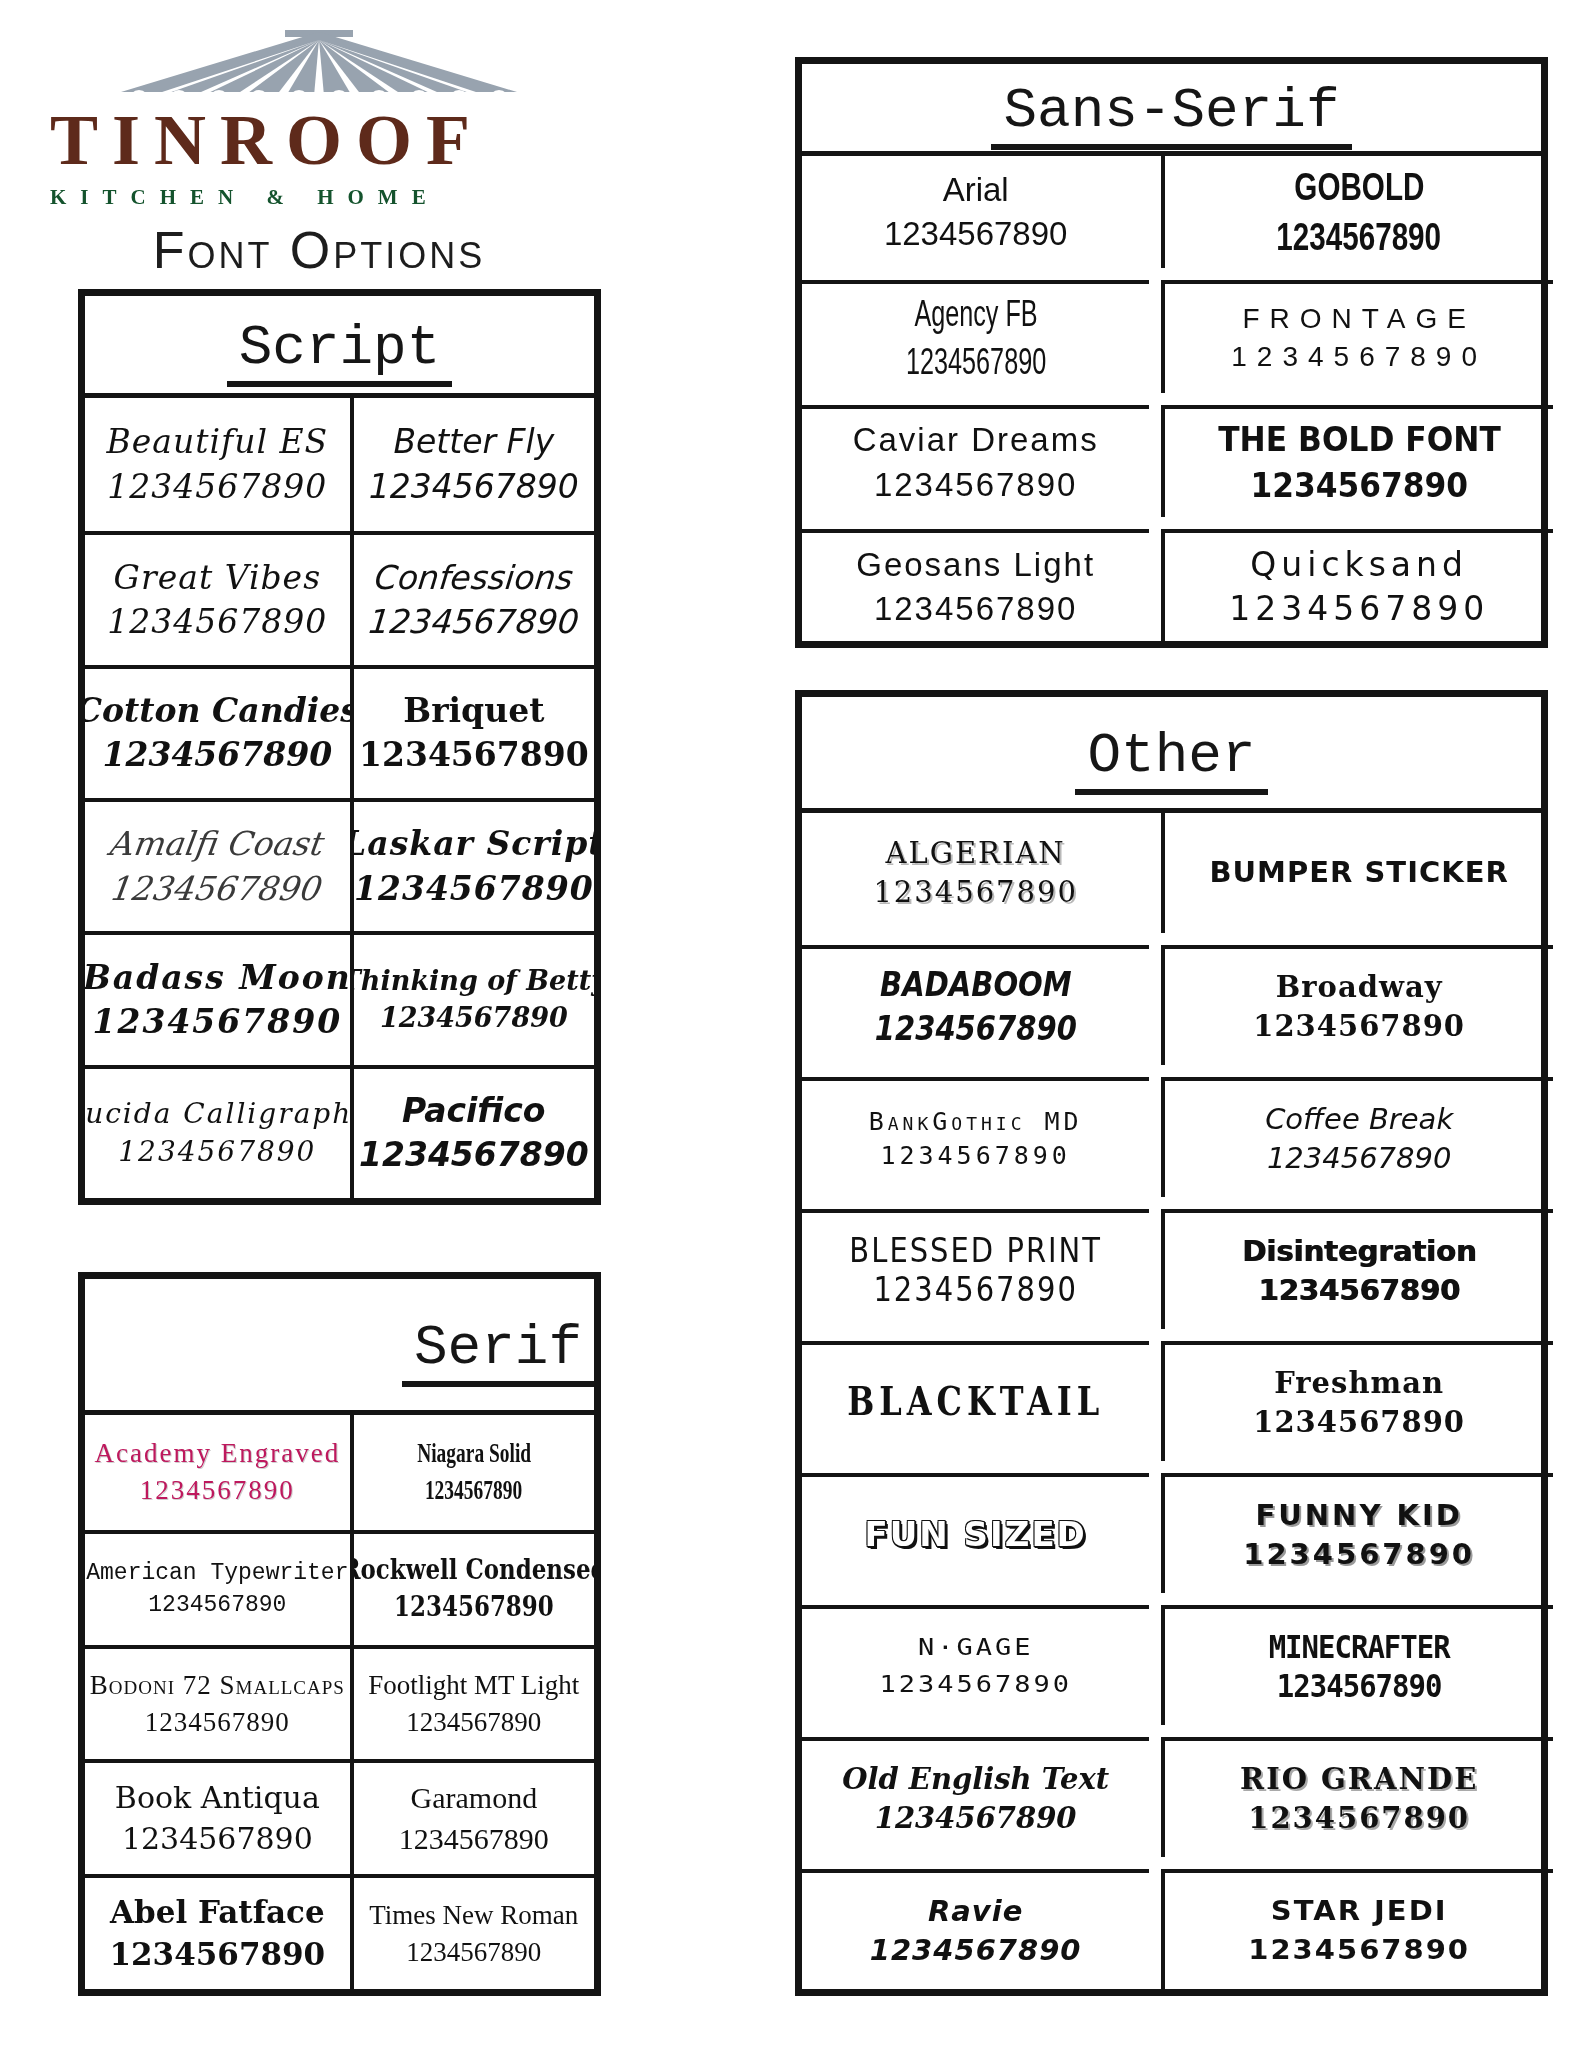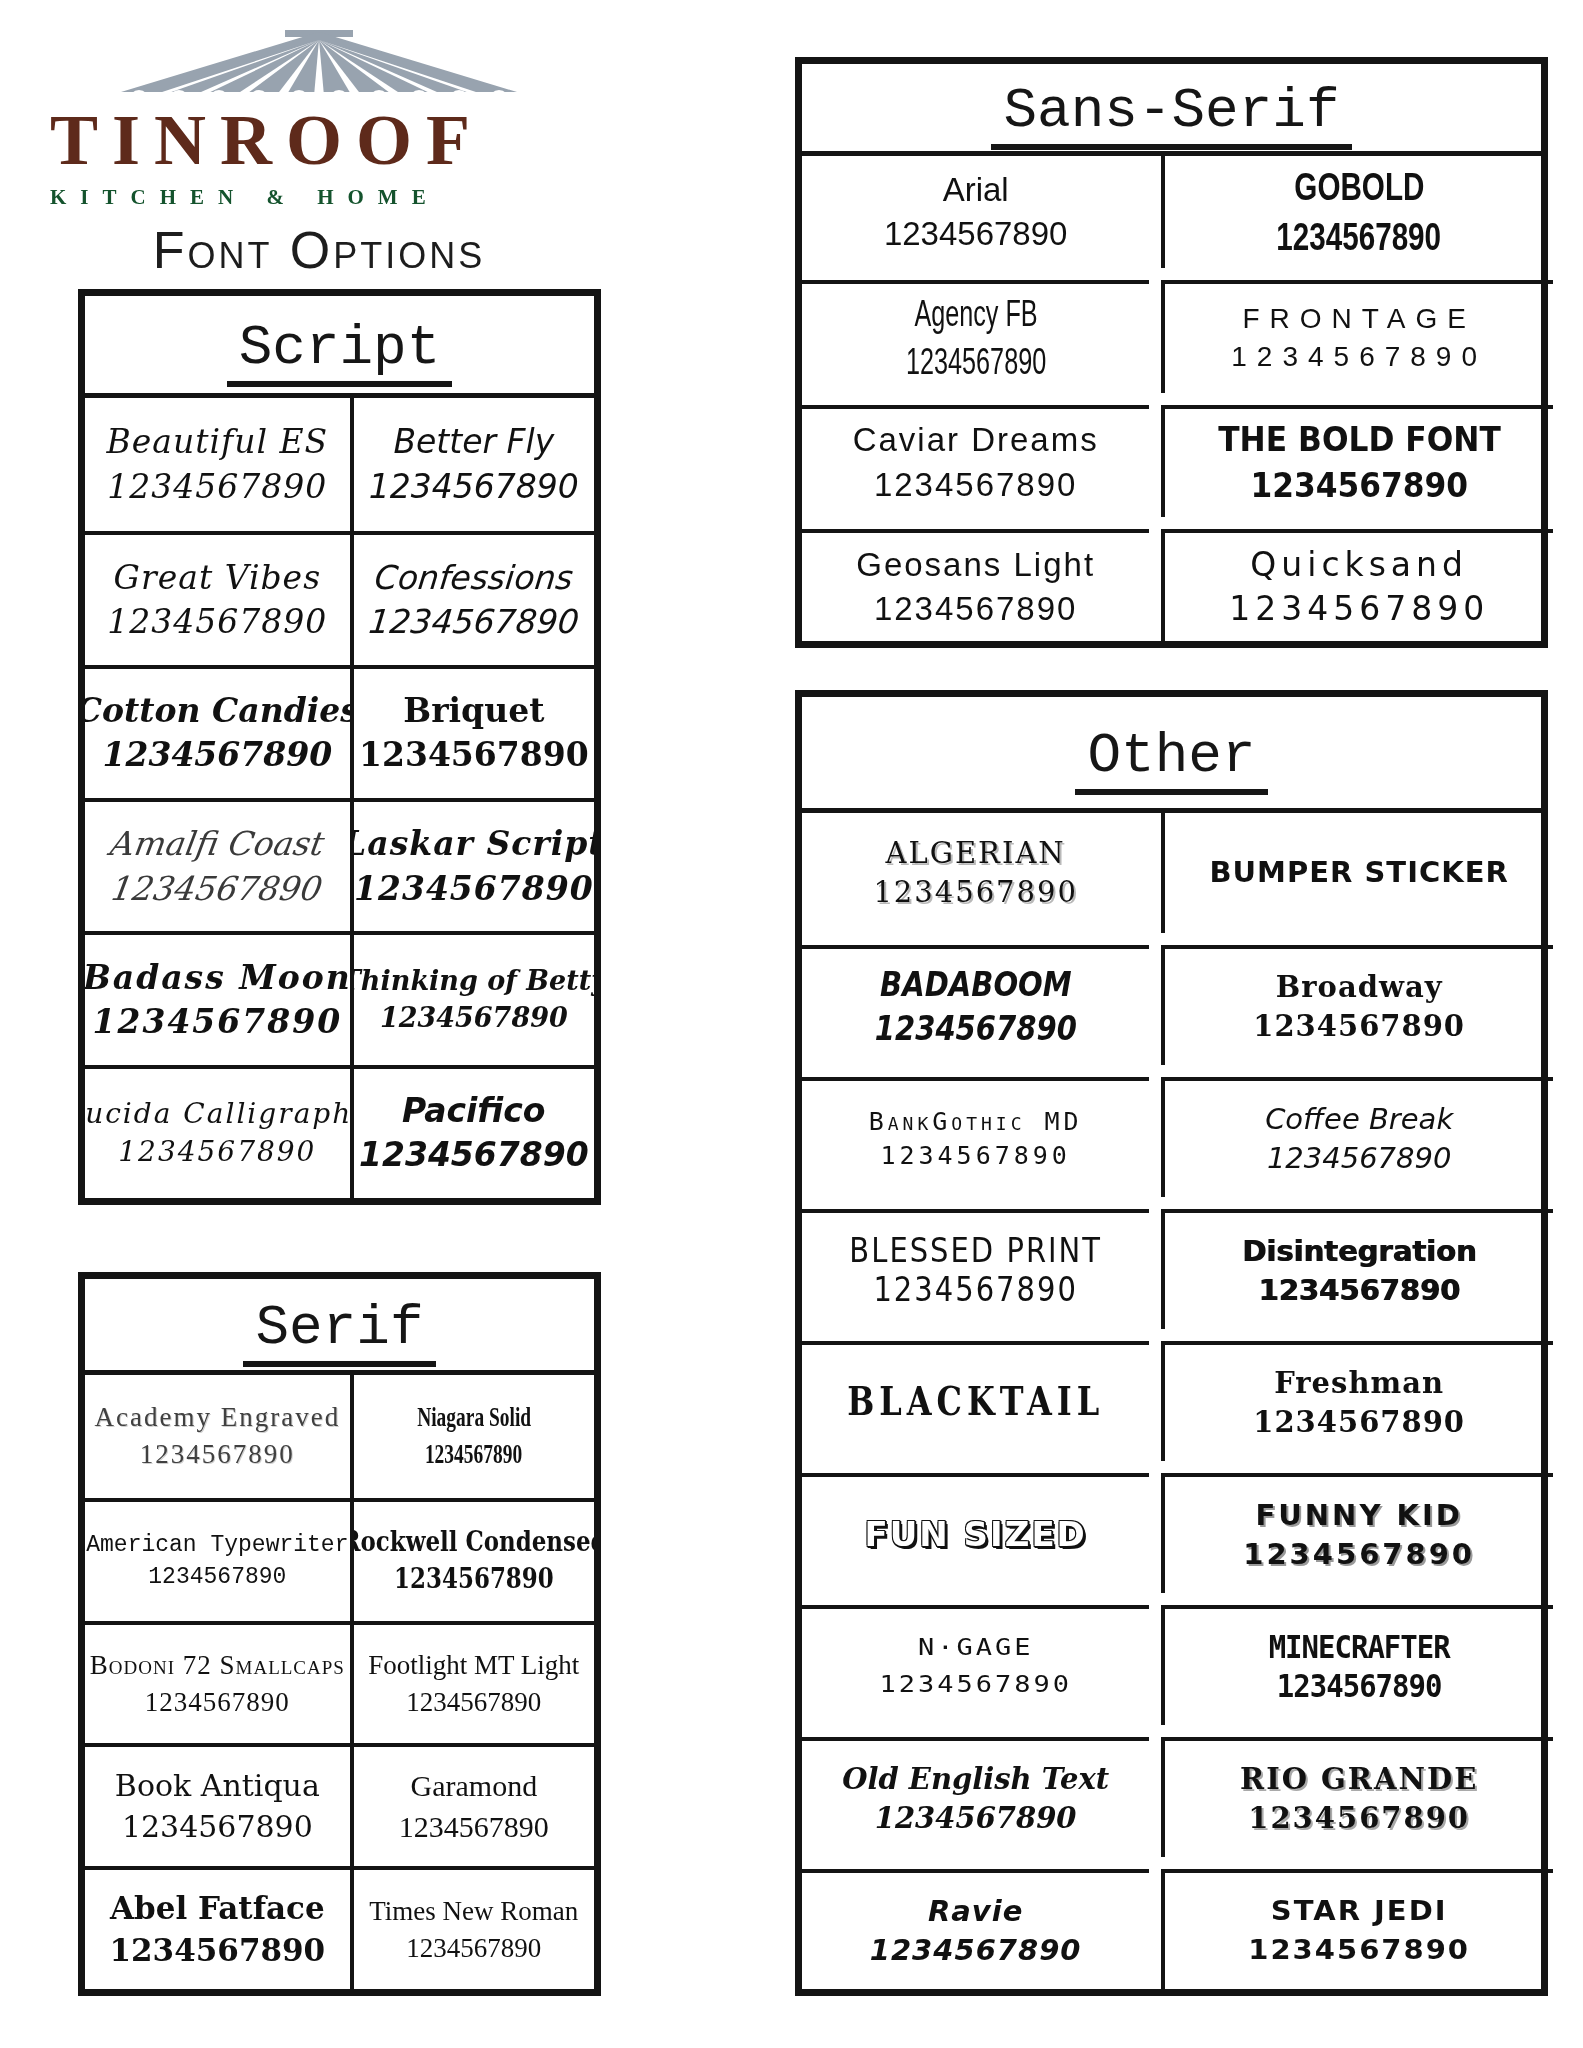--- a/index.html
+++ b/index.html
@@ -21,21 +21,21 @@
   
   .box { position:absolute; border:7px solid #141414; background:#fff; display:flex; flex-direction:column; }
   #sec-script { left:78px;  top:289px;  width:523px; height:916px; }
   #sec-serif  { left:78px;  top:1272px; width:523px; height:724px; }
   #sec-sans   { left:795px; top:57px;   width:753px; height:591px; }
   #sec-other  { left:795px; top:690px;  width:753px; height:1306px; }
 
   .sec-header { flex:0 0 auto; display:flex; align-items:center; justify-content:center;
                 border-bottom:5px solid #141414; }
   #sec-script .sec-header { height:102px; }
-  #sec-serif  .sec-header { height:96px; }
+  #sec-serif  .sec-header { height:136px;justify-content:flex-end; }
   #sec-sans   .sec-header { height:92px; }
   #sec-other  .sec-header { height:116px; }
   .sec-title { font-family:Liberation Mono, monospace; font-size:56px; color:#161616;
                border-bottom:6px solid #161616; padding:0 12px 2px; line-height:1.1;margin-top:16px; }
 
   .grid { flex:1 1 auto; display:grid; grid-auto-rows:1fr; }
   #sec-script .grid, #sec-serif .grid { grid-template-columns:52% 48%; }
   #sec-sans .grid, #sec-other .grid   { grid-template-columns:47% 53%;gap:12px; }
   .cell { display:flex; flex-direction:column; align-items:center; justify-content:center;
           gap:4px; padding:4px 2px; overflow:hidden; border-top:4px solid #141414; }
@@ -53,21 +53,21 @@
   .f-script-casual  { font-family:"DejaVu Sans",sans-serif; font-style:italic; }
   .f-script-thin    { font-family:"DejaVu Sans",sans-serif; font-style:italic; transform:skewX(-6deg); }
   .f-brush-bold     { font-family:"DejaVu Serif",serif; font-weight:bold; font-style:italic; }
   .f-brush-heavy    { font-family:"DejaVu Serif",serif; font-weight:900; }
   .f-script-signature { font-family:"DejaVu Serif",serif; font-style:italic; color:#3a3a3a; transform:skewX(-10deg); }
   .f-script-bold    { font-family:"DejaVu Serif",serif; font-weight:bold; font-style:italic; letter-spacing:1px; }
   .f-brush-italic   { font-family:"DejaVu Serif",serif; font-weight:bold; font-style:italic; letter-spacing:2px; }
   .f-brush-italic-sm{ font-family:"DejaVu Serif",serif; font-weight:bold; font-style:italic; font-size:27px !important; }
   .f-calligraphy    { font-family:"DejaVu Serif",serif; font-style:italic; font-size:28px !important; letter-spacing:2px; }
   .f-rounded-script { font-family:"DejaVu Sans",sans-serif; font-weight:bold; font-style:italic; }
-  .f-engraved       { font-family:"Liberation Serif",serif; color:#404040; letter-spacing:2px; text-shadow:1px 1px 0 #cfcfcf; }
+  .f-engraved       { font-family:"Liberation Serif",serif; color:#be185d; letter-spacing:2px; text-shadow:1px 1px 0 #cfcfcf; }
   .f-condensed-serif{ font-family:"Liberation Serif",serif; font-weight:bold; transform:scaleX(0.72); }
   .f-typewriter     { font-family:"Liberation Mono",monospace; font-size:23px !important; }
   .f-slab-bold      { font-family:"DejaVu Serif",serif; font-weight:900; transform:scaleX(0.85); }
   .f-smallcaps      { font-family:"Liberation Serif",serif; font-variant:small-caps; letter-spacing:1px; }
   .f-serif-light    { font-family:"Liberation Serif",serif; }
   .f-serif-book     { font-family:"DejaVu Serif",serif; font-size:30px !important; }
   .f-serif-garamond { font-family:"Liberation Serif",serif; font-size:30px !important; }
   .f-fatface        { font-family:"DejaVu Serif",serif; font-weight:900; font-size:31px !important; }
   .f-serif-times    { font-family:"Liberation Serif",serif; }
   .f-sans           { font-family:"Liberation Sans",sans-serif; }

